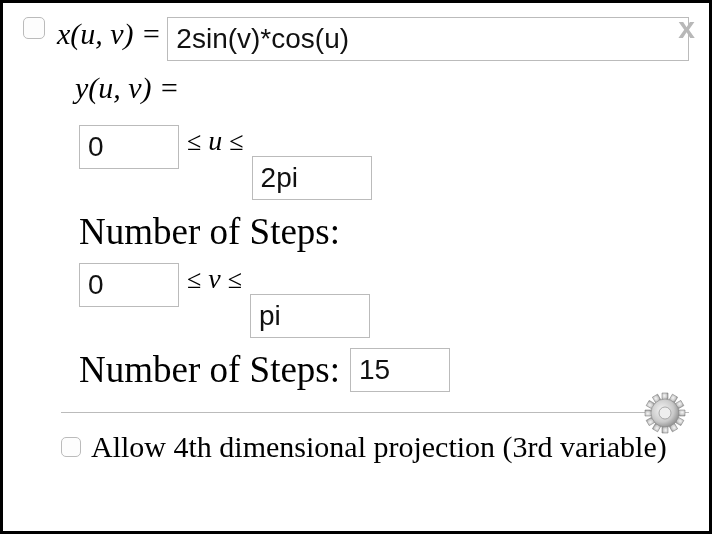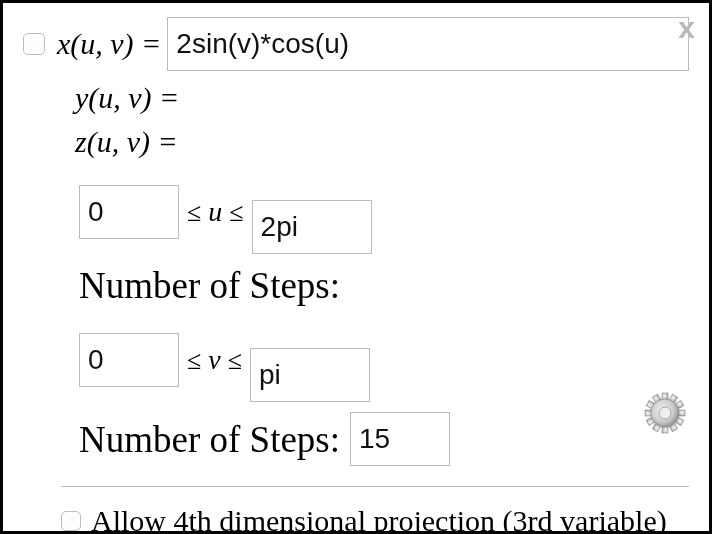--- a/index.html
+++ b/index.html
@@ -12,21 +12,20 @@
   .panel {
     width: 712px;
     height: 534px;
     border: 3px solid #000;
     padding: 14px 20px 14px 20px;
     position: relative;
     background: #fff;
   }
   .row {
     display: flex;
-    align-items: center;
     margin-bottom: 10px;
   }
   .chk {
     width: 22px;
     height: 22px;
     border: 1px solid #bbb;
     border-radius: 5px;
     background: #fdfdfd;
     flex-shrink: 0;
     margin-right: 12px;
@@ -45,21 +44,21 @@
     white-space: nowrap;
     margin-right: 10px;
   }
   .input {
     font-family: Arial, Helvetica, sans-serif;
     font-size: 28px;
     color: #111;
     border: 1px solid #bbb;
     background: #fff;
     padding: 4px 8px;
-    height: 54px;
+    height: 44px;
     outline: none;
   }
   .input-wide { flex: 1; min-width: 0; }
   .input-sm { width: 100px; }
   .input-md { width: 120px; margin-top: 31px; }
   .indent { margin-left: 56px; }
   .indent2 { margin-left: 52px; }
   .rangevar {
     font-style: italic;
     font-size: 28px;
@@ -125,21 +124,20 @@
     <div class="chk"></div>
     <span class="mathlabel"><span>x(u, v) = </span></span>
     <input class="input input-wide" value="2sin(v)*cos(u)" style="">
   </div>
 
   <div class="row indent2">
     <span class="mathlabel"><span>y(u, v) = </span></span>
   </div>
 
   <div class="row indent2">
-    <span class="mathlabel"><span>z(u, v) = </span></span>
   </div>
 
   <div class="row indent">
     <input class="input input-sm" value="0" style="">
     <span class="rangevar">
       <span class="le">≤</span> u <span class="le">≤</span>
     </span>
     <input class="input input-md" value="2pi" style="">
   </div>
 

